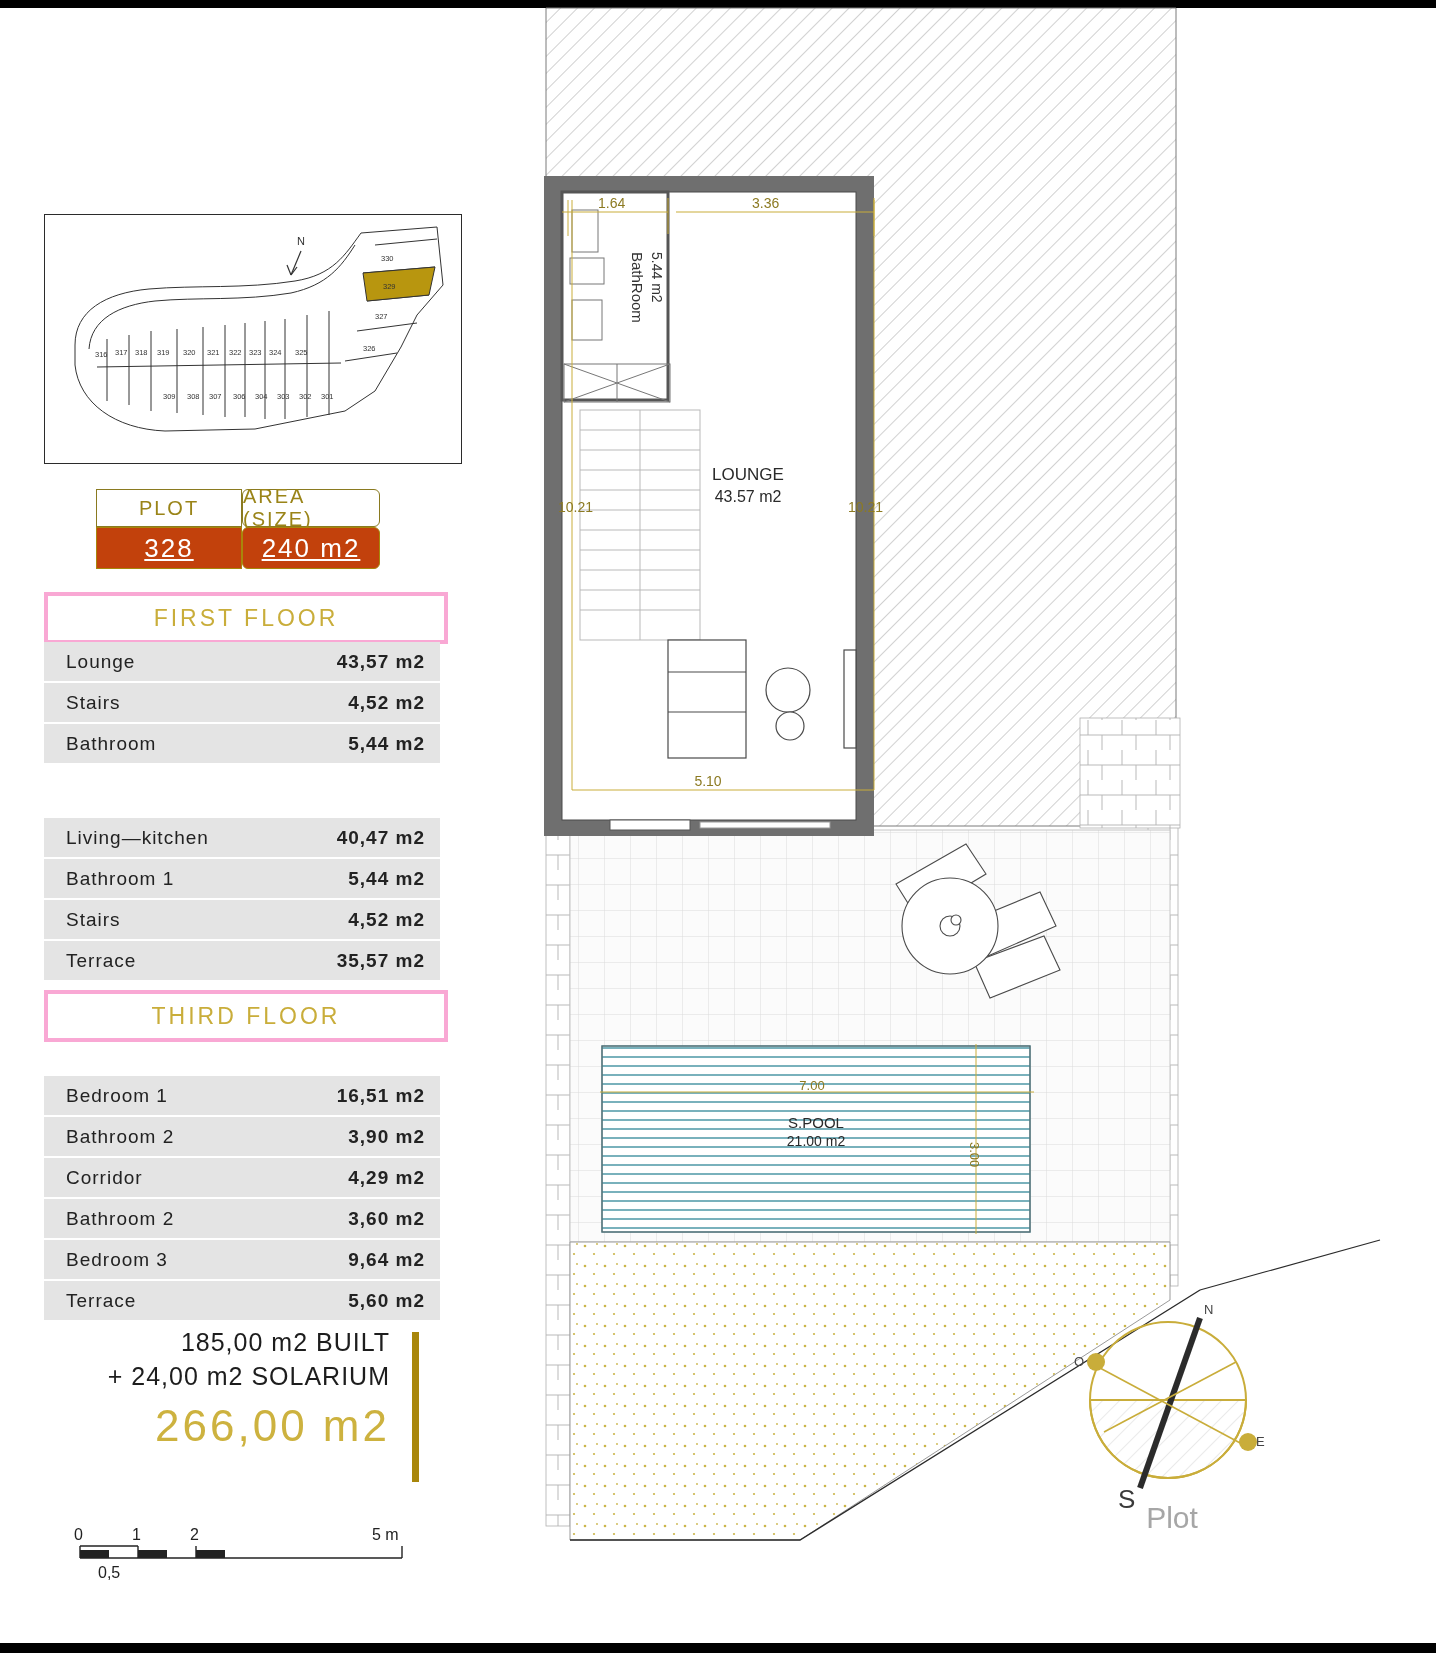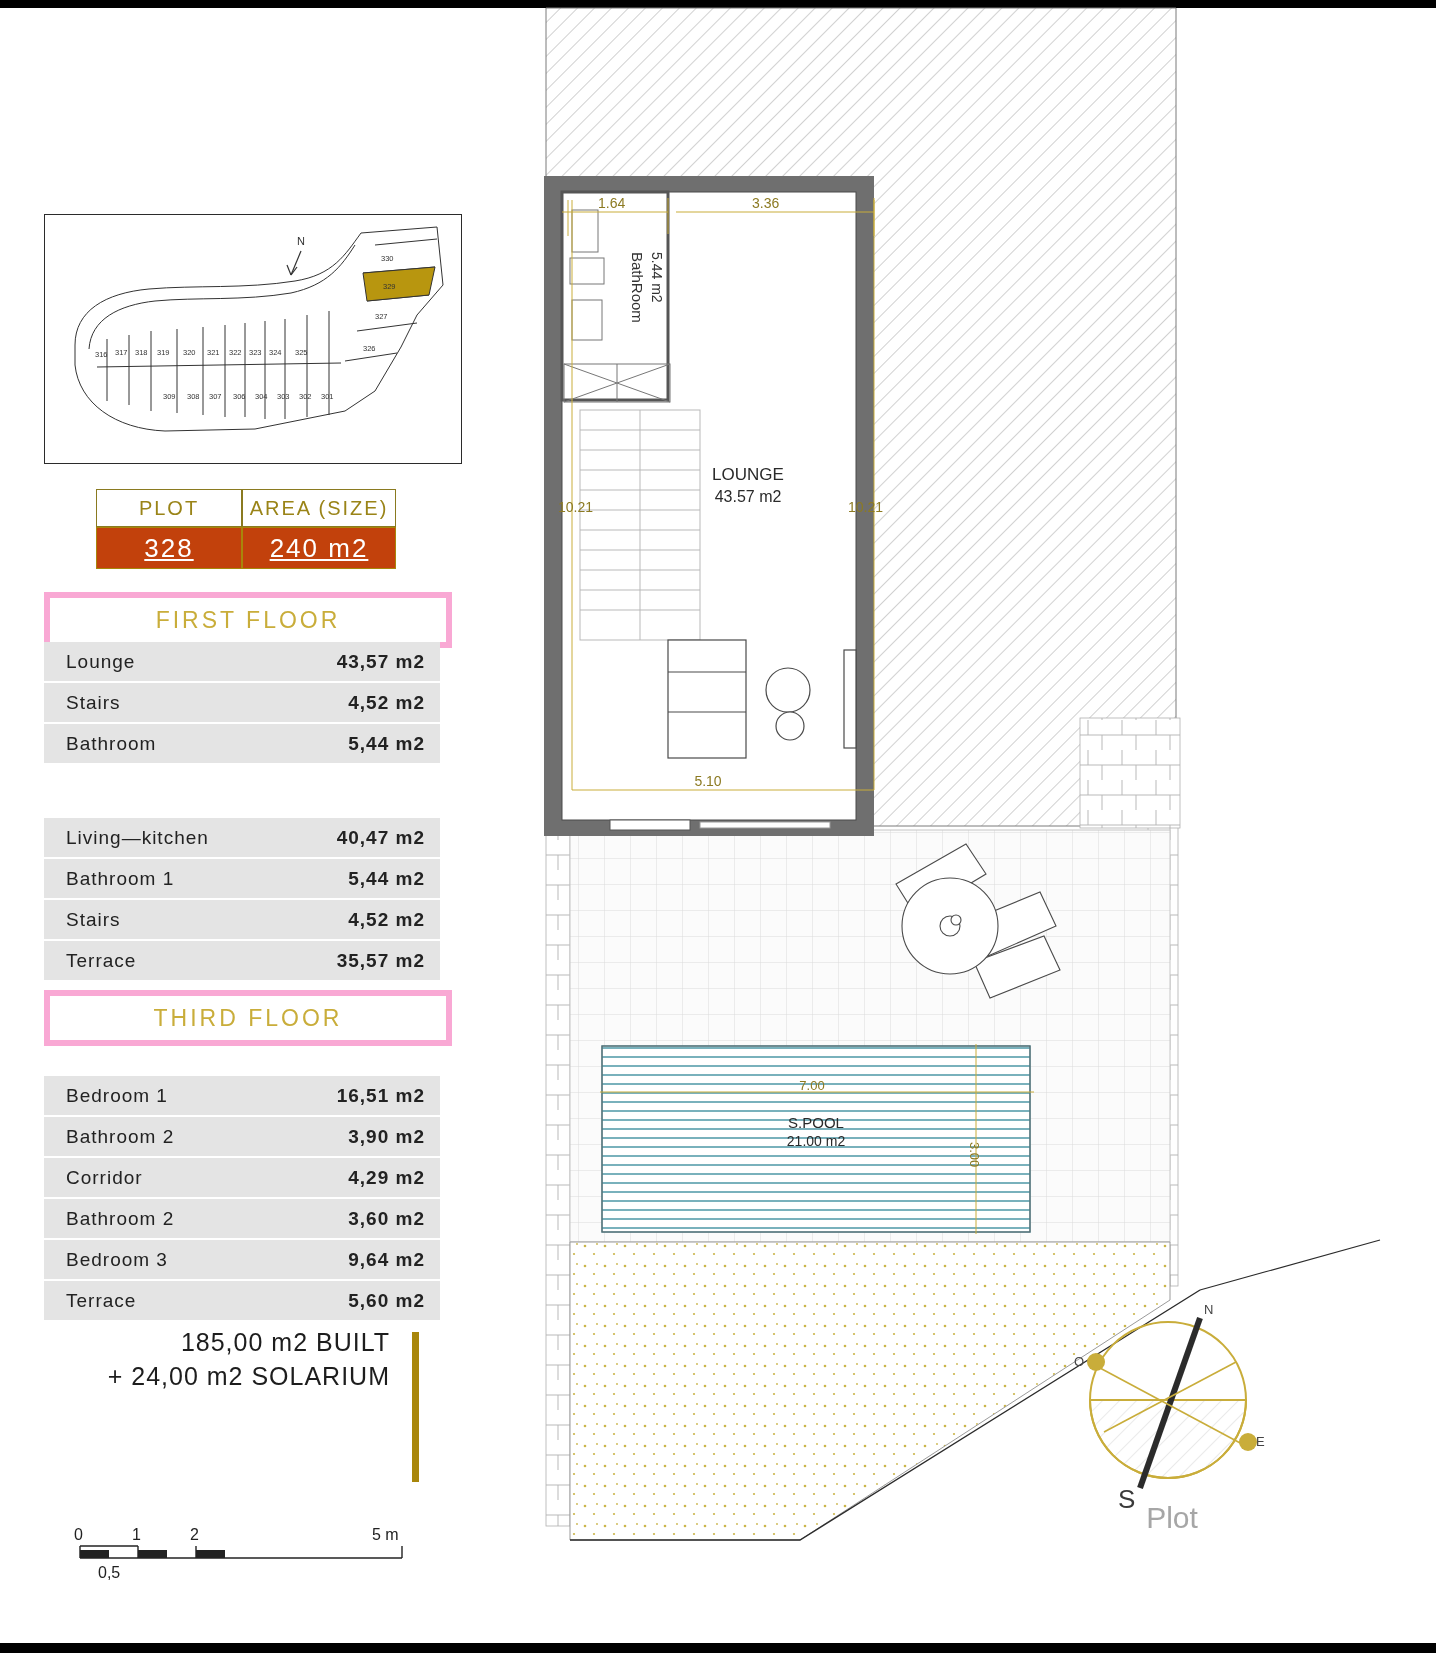--- a/index.html
+++ b/index.html
@@ -14,25 +14,25 @@
   
   .keymap{position:absolute;left:44px;top:214px;width:416px;height:248px;border:1px solid #2b2b2b;background:#fff;}
   .keymap svg{display:block;}
 
   
   .plot-tbl{position:absolute;left:96px;top:489px;width:300px;}
   .plot-row{display:flex;}
   .plot-cell{border:1px solid #8a7a20;box-sizing:border-box;height:38px;display:flex;align-items:center;justify-content:center;
              font-size:20px;letter-spacing:2px;color:#9a8418;}
   .plot-cell.l{width:146px;}
-  .plot-cell.r{width:154px;}
+  .plot-cell.r{width:138px;border-radius:6px;}
   .plot-row.vals .plot-cell{background:#c2410c;color:#fff;height:42px;font-size:26px;border-color:#a8860b;text-decoration:underline;}
 
   
-  .floor-head{position:absolute;left:44px;width:396px;height:44px;border:6px solid #f9a8d4;background:#fff;
+  .floor-head{position:absolute;left:44px;width:396px;height:44px;border:4px solid #f9a8d4;background:#fff;
               display:flex;align-items:center;justify-content:center;color:#c9ad3a;font-size:23px;letter-spacing:3px;}
   .rowlist{position:absolute;left:44px;width:396px;}
   .frow{height:39px;background:#e4e4e4;border-bottom:2px solid #ffffff;display:flex;align-items:center;
         font-size:19px;color:#222;letter-spacing:1px;}
   .frow .nm{padding-left:22px;flex:1;}
   .frow .vl{padding-right:15px;font-weight:bold;}
 
   
   .totals{position:absolute;left:28px;top:1325px;width:396px;text-align:right;}
   .totals .t1{font-size:25px;color:#1d1d1d;letter-spacing:1px;line-height:34px;padding-right:34px;}
@@ -184,20 +184,21 @@
       </div>
       <div class="frow">
         <span class="nm">Terrace</span>
         <span class="vl">5,60 m2</span>
       </div>
     </div>
 
     <div class="totals">
       <div class="t1">185,00 m2 BUILT</div>
       <div class="t1">+ 24,00 m2 SOLARIUM</div>
+      <div class="big">266,00 m2</div>
     </div>
     <div class="totbar"></div>
 
     <div class="scale">
       <svg width="350" height="60" viewBox="0 0 350 60">
         <g stroke="#222" stroke-width="1.4" fill="none">
           <path d="M8 26 L8 38"></path>
           <path d="M8 38 L330 38"></path>
           <path d="M66 26 L66 38"></path>
           <path d="M124 26 L124 38"></path>

